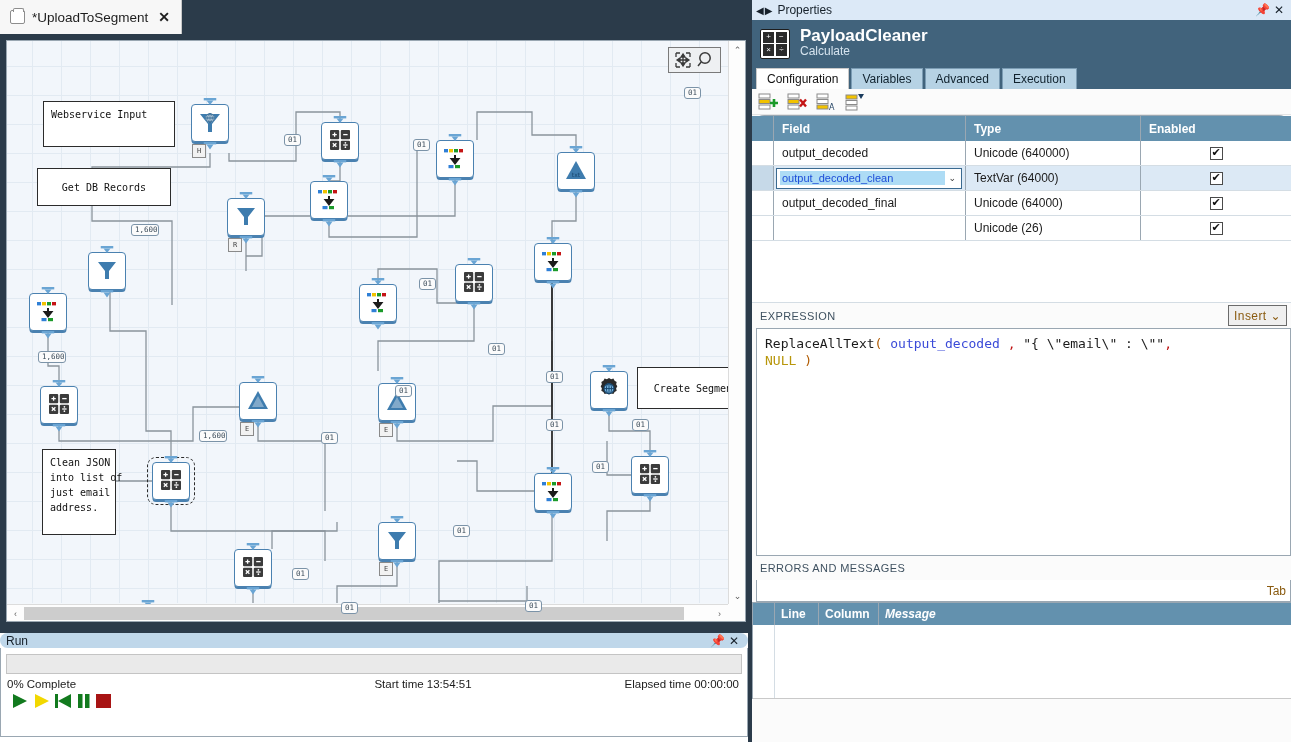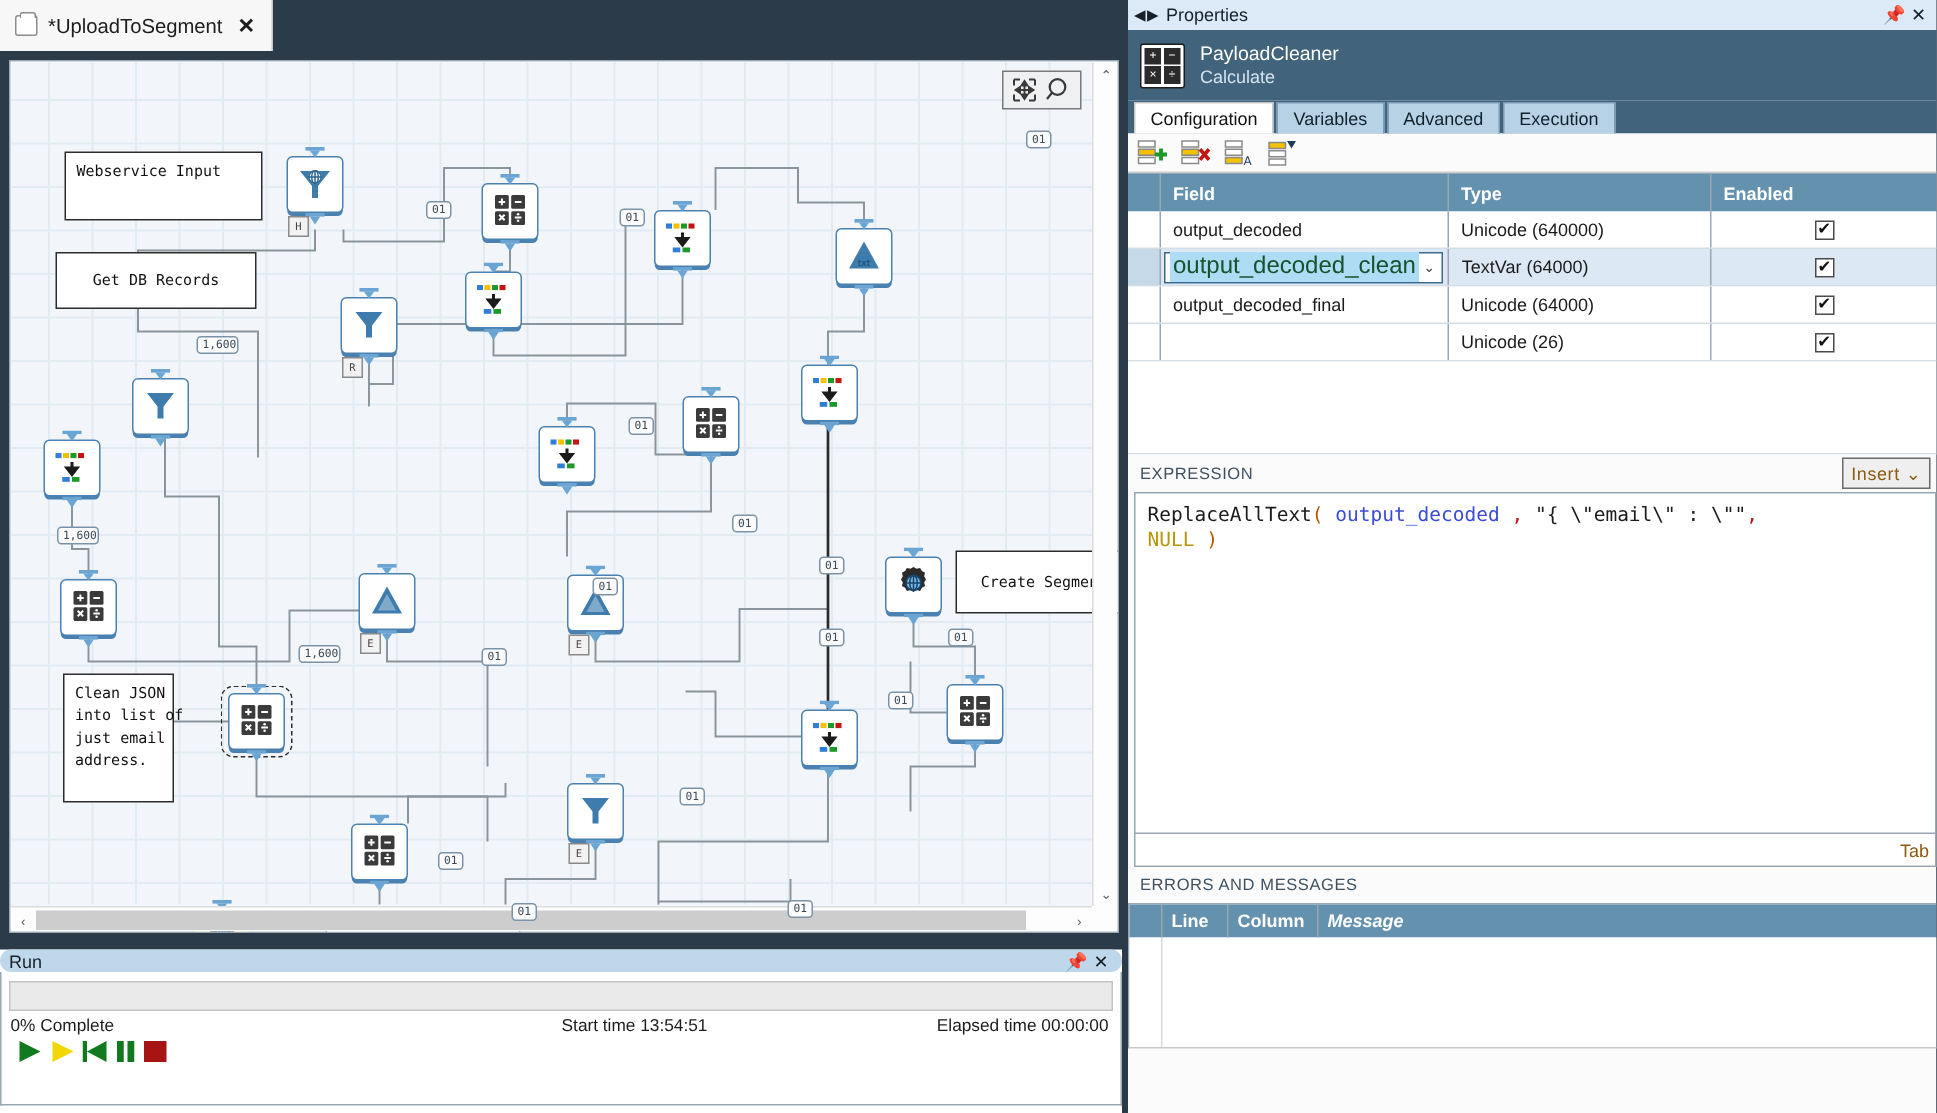--- a/index.html
+++ b/index.html
@@ -84,41 +84,41 @@
   #run-buttons { display: flex; align-items: center; gap: 4px; padding: 3px 0 0 6px; }
 
   
   #props { position: absolute; left: 752px; top: 0; width: 539px; height: 742px; background: #fbfbfb; }
   #props-title { height: 20px; background: #dce9f7; display: flex; align-items: center; padding: 0 4px; font-size: 12px; color: #16202a; }
   #props-title .nav-arrows { font-size: 10px; letter-spacing: 1px; margin-right: 4px; color: #16202a; }
   #props-title .spacer { flex: 1; }
   #props-head { height: 47px; background: #41637c; display: flex; align-items: center; padding: 0 8px; gap: 10px; }
   .calc-icon { width: 30px; height: 30px; background: #fff; border: 1.5px solid #1d1d1d; border-radius: 2px; display: grid; grid-template-columns: 1fr 1fr; grid-template-rows: 1fr 1fr; gap: 1.5px; padding: 2px; }
   .calc-cell { background: #2b2b2b; color: #fff; font-size: 8px; display: flex; align-items: center; justify-content: center; line-height: 1; }
-  .head-text .h-name { font-size: 13px; font-weight: normal; color: #fff; line-height: 16px; }
+  .head-text .h-name { font-size: 17px; font-weight: bold; color: #fff; line-height: 16px; }
   .head-text .h-sub { font-size: 12px; color: #d5e3ee; line-height: 15px; }
   #props-tabs { height: 22px; background: #41637c; display: flex; align-items: flex-end; padding-left: 4px; }
   .ptab { height: 21px; padding: 0 10px; background: #b6d2e4; color: #10222e; font-size: 12px; display: flex; align-items: center; border: 1px solid #7b9cb4; border-bottom: none; margin-right: 2px; cursor: pointer; }
   .ptab.active { background: #fff; color: #111; border-color: #c9c9c9; }
   #props-toolbar { height: 26px; background: #fbfbfb; display: flex; align-items: center; gap: 9px; padding: 0 6px; border-bottom: 1px solid #e4e4e4; }
   .tb-icon { width: 20px; height: 18px; cursor: pointer; }
 
   
-  #fieldgrid { background: #fff; border-top: 1px solid #9aa7b2; }
+  #fieldgrid { background: #fff; border-top: 1px solid #9aa7b2; border-radius: 12px; }
   .fg-row { display: flex; height: 25px; align-items: stretch; }
   .fg-head { background: #6391ae; color: #fff; font-size: 12px; font-weight: 600; }
   .fg-c0 { flex: 0 0 22px; border-right: 1px solid #9aa7b2; }
   .fg-c1 { flex: 0 0 192px; border-right: 1px solid #9aa7b2; display: flex; align-items: center; padding-left: 8px; }
   .fg-c2 { flex: 0 0 175px; border-right: 1px solid #9aa7b2; display: flex; align-items: center; padding-left: 8px; }
   .fg-c3 { flex: 1; display: flex; align-items: center; justify-content: center; }
   .fg-body .fg-row { border-bottom: 1px solid #d4dde4; font-size: 12px; color: #1b1b1b; background: #fff; }
   .fg-body .fg-row.sel { background: #dce9f5; }
   .fg-body .fg-row.sel .fg-c0 { background: #c6d9e8; }
   .cellcombo { display: flex; align-items: center; width: 100%; height: 21px; background: #fff; border: 1.4px solid #3a6a90; margin-right: 3px; padding: 0 2px 0 3px; }
-  .cellcombo .val { flex: 1; background: #aedcf5; color: #14532d; font-size: 16px; padding: 1px 2px; }
+  .cellcombo .val { flex: 1; background: #aedcf5; color: #1d4ed8; font-size: 11px; padding: 1px 2px; }
   .cellcombo .chev { font-size: 9px; color: #3a3a3a; padding: 0 3px; }
   .chk { width: 13px; height: 13px; border: 1px solid #4a4a4a; background: #fff; position: relative; }
   .chk::after { content: "✔"; position: absolute; left: 1px; top: -2px; font-size: 11px; color: #111; }
   #fg-filler { background: #fff; height: 62px; border-bottom: 1px solid #d4dde4; }
 
   
   #expr-head { height: 25px; display: flex; align-items: center; padding: 0 4px 0 8px; background: #fbfbfb; font-size: 11px; color: #3f5160; letter-spacing: 0.4px; }
   #expr-head .spacer { flex: 1; }
   #insert-btn { height: 21px; border: 1.4px solid #6b6b6b; background: #efefef; display: flex; align-items: center; gap: 4px; padding: 0 5px; font-size: 12px; color: #8a5b10; cursor: pointer; }
   #expr-box { height: 228px; background: #fff; border: 1px solid #9aa7b2; margin: 0 0 0 4px; font-family: "DejaVu Sans Mono", monospace; font-size: 13px; line-height: 17px; padding: 6px 8px; color: #111; }
@@ -920,26 +920,26 @@
       <span id="insert-btn">
         <span>Insert</span>
         <span>⌄</span>
       </span>
     </div>
 
     <div id="expr-box">
       <span class="tok-fn">ReplaceAllText</span><span class="tok-paren">( </span><span class="tok-var">output_decoded </span><span class="tok-comma">, </span><span class="tok-str">"{  \"email\" : \""</span><span class="tok-comma">,</span><br><span class="tok-null">NULL </span><span class="tok-paren">)</span>
     </div>
 
+    <div id="errors-head">
+      <span>ERRORS AND MESSAGES</span>
+    </div>
+
     <div id="tab-strip-row">
       <span>Tab</span>
-    </div>
-
-    <div id="errors-head">
-      <span>ERRORS AND MESSAGES</span>
     </div>
 
     <div id="errgrid">
       <div class="eg-head">
         <div class="eg-c0"></div>
         <div class="eg-c1">Line</div>
         <div class="eg-c2">Column</div>
         <div class="eg-c3">Message</div>
       </div>
       <div id="eg-body">

